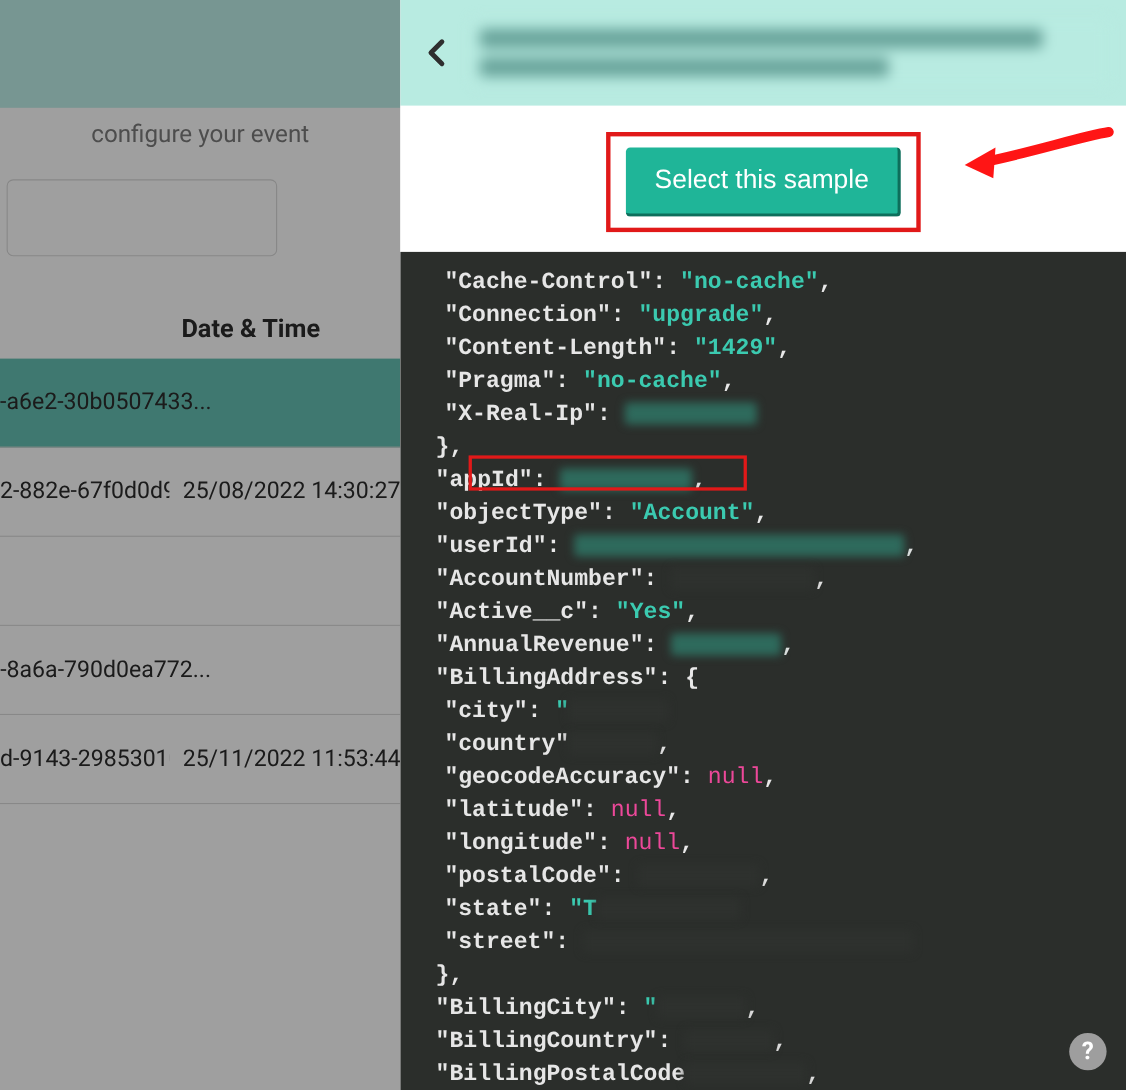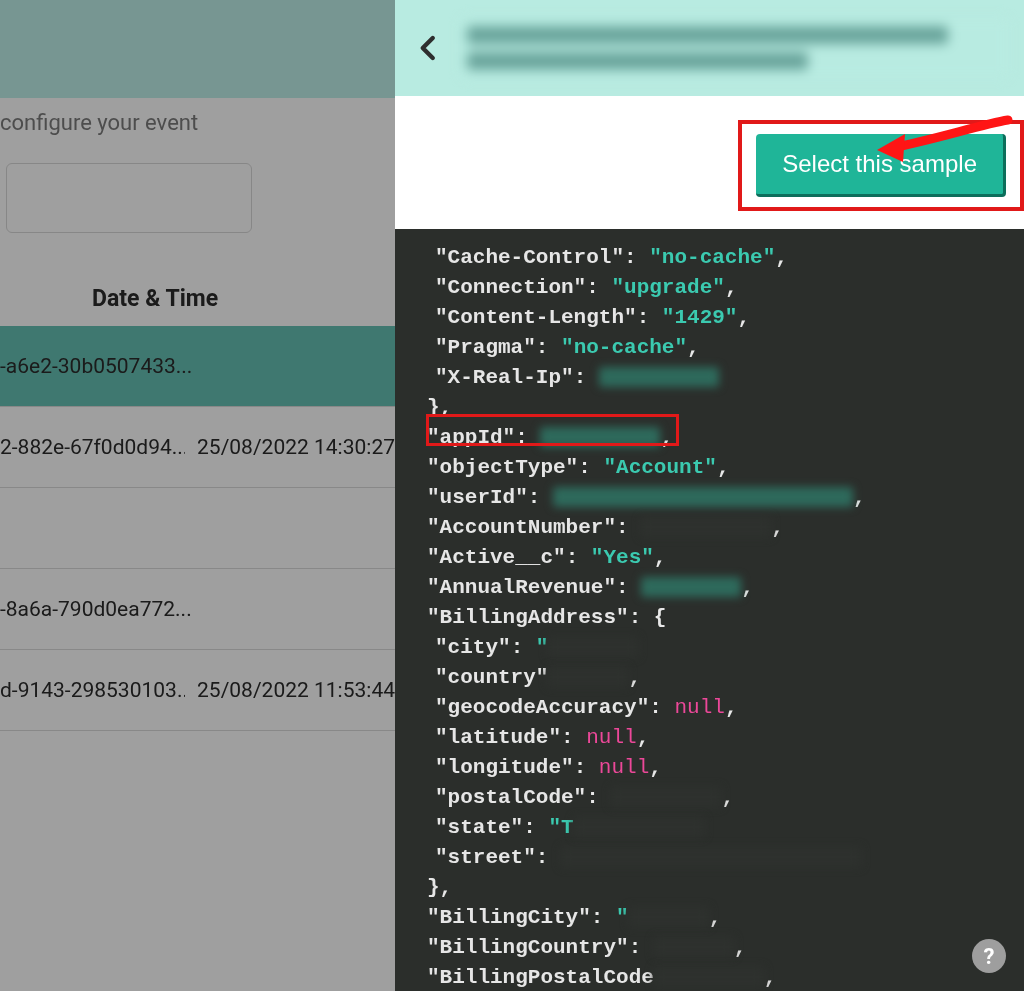--- a/index.html
+++ b/index.html
@@ -1,25 +1,26 @@
 <!DOCTYPE html>
 <html><head>
 <meta charset="utf-8">
 <style>
   * { box-sizing: border-box; margin: 0; padding: 0; }
   html, body { width: 1024px; height: 991px; font-family: -apple-system, BlinkMacSystemFont, "Segoe UI", Roboto, sans-serif; overflow: hidden; }
   body { display: flex; position: relative; }
 
   
   .left-panel {
-    width: 395px;
+    width: 364px;
     height: 100%;
     background: #f5f5f5;
     position: relative;
     overflow: hidden;
+    text-align: center;
   }
   .left-dim-overlay {
     position: absolute;
     inset: 0;
     background: rgba(0,0,0,0.35);
     z-index: 5;
     pointer-events: none;
   }
   .left-top-band {
     height: 98px;
@@ -100,21 +101,21 @@
   .blur-title::after {
     content: "";
     position: absolute;
     bottom: 8px; left: 6px; right: 200px; height: 18px;
     background: #6aa59c;
     border-radius: 4px;
   }
 
   .select-area {
     display: flex;
-    justify-content: flex-end;
+    justify-content: center;
     align-items: center;
     padding: 24px 0 18px 0;
     position: relative;
   }
   .select-highlight {
     border: 4px solid #e11919;
     padding: 10px 14px;
   }
   .select-btn {
     background: #1fb598;
@@ -212,21 +213,21 @@
       <span class="id">2-882e-67f0d0d94...</span>
       <span class="dt">25/08/2022 14:30:27</span>
     </div>
     <div class="row">
     </div>
     <div class="row">
       <span class="id">-8a6a-790d0ea772...</span>
     </div>
     <div class="row">
       <span class="id">d-9143-298530103...</span>
-      <span class="dt">25/08/2022 11:53:44</span>
+      <span class="dt">25/11/2022 11:53:44</span>
     </div>
   </div>
   <div class="left-dim-overlay"></div>
 </div>
 
 <div class="right-panel">
   <div class="right-header">
     <div class="back-btn">
       <svg viewBox="0 0 24 24">
           <path d="M15 4 L7 12 L15 20" stroke="#2e2e2e" stroke-width="3.5" fill="none" stroke-linecap="round" stroke-linejoin="round"></path>

